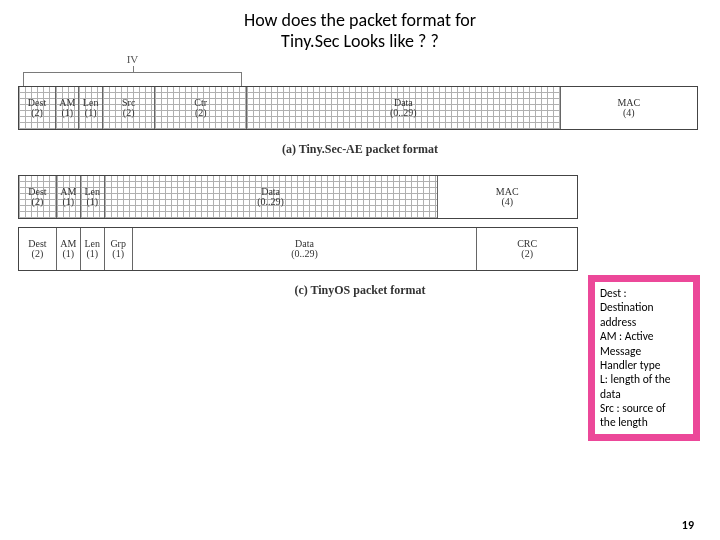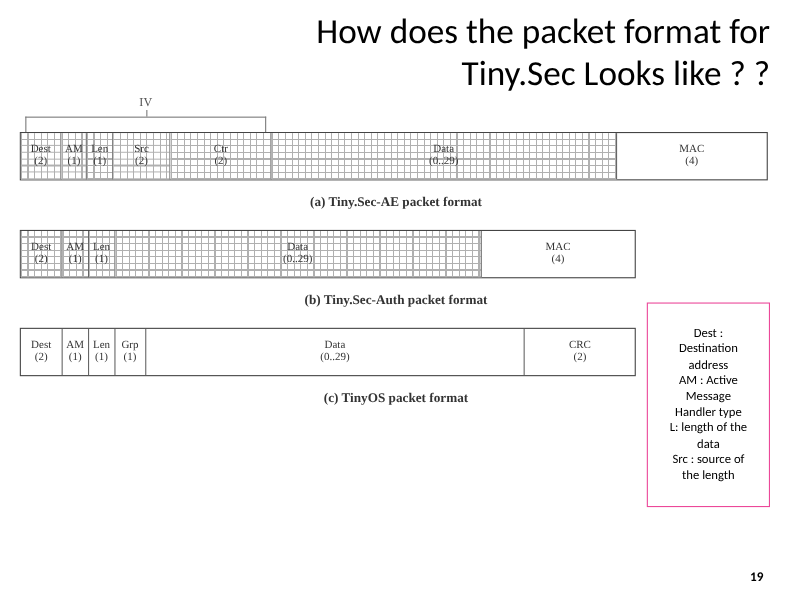--- a/index.html
+++ b/index.html
@@ -8,23 +8,23 @@
     width: 720px;
     height: 540px;
     font-family: "Times New Roman", Georgia, serif;
     font-size: 13px;
     background: #fff;
     color: #000;
     position: relative;
     overflow: hidden;
   }
   .title {
-    text-align: right;
+    text-align: center;
     font-family: Calibri, Arial, sans-serif;
-    font-size: 32px;
+    font-size: 18px;
     padding: 10px 20px 6px;
     line-height: 1.18;
   }
   .diagram-area {
     padding: 0 12px;
   }
   .iv-brace {
     position: relative;
     height: 28px;
     margin-left: 11px;
@@ -88,27 +88,26 @@
     font-size: 12px;
     color: #333;
     margin: 12px 0 18px;
     font-weight: bold;
   }
   .legend-box {
     position: absolute;
     right: 20px;
     top: 275px;
     width: 112px;
-    border: 1px solid #ec4899;
+    border: 7px solid #ec4899;
     background: #fff;
     font-family: Calibri, Arial, sans-serif;
     font-size: 11.5px;
     line-height: 1.25;
-    padding: 20px 5px;
-    text-align: center;
+    padding: 4px 5px;
   }
   .page-no {
     position: absolute;
     right: 26px;
     bottom: 8px;
     font-family: Calibri, Arial, sans-serif;
     font-size: 12px;
     font-weight: bold;
   }
   .row-b, .row-c { margin-top: 8px; }
@@ -177,21 +176,20 @@
       </div>
       <div class="cell hatched" style="width: 334px;">
         <span class="nm">Data</span>
         <span class="sz">(0..29)</span>
       </div>
       <div class="cell" style="width: 140px;">
         <span class="nm">MAC</span>
         <span class="sz">(4)</span>
       </div>
     </div>
-  <div class="caption">(b) Tiny.Sec-Auth packet format</div>
 
   <div class="packet narrow row-c" id="packet-c">
       <div class="cell" style="width: 38px;">
         <span class="nm">Dest</span>
         <span class="sz">(2)</span>
       </div>
       <div class="cell" style="width: 24px;">
         <span class="nm">AM</span>
         <span class="sz">(1)</span>
       </div>

